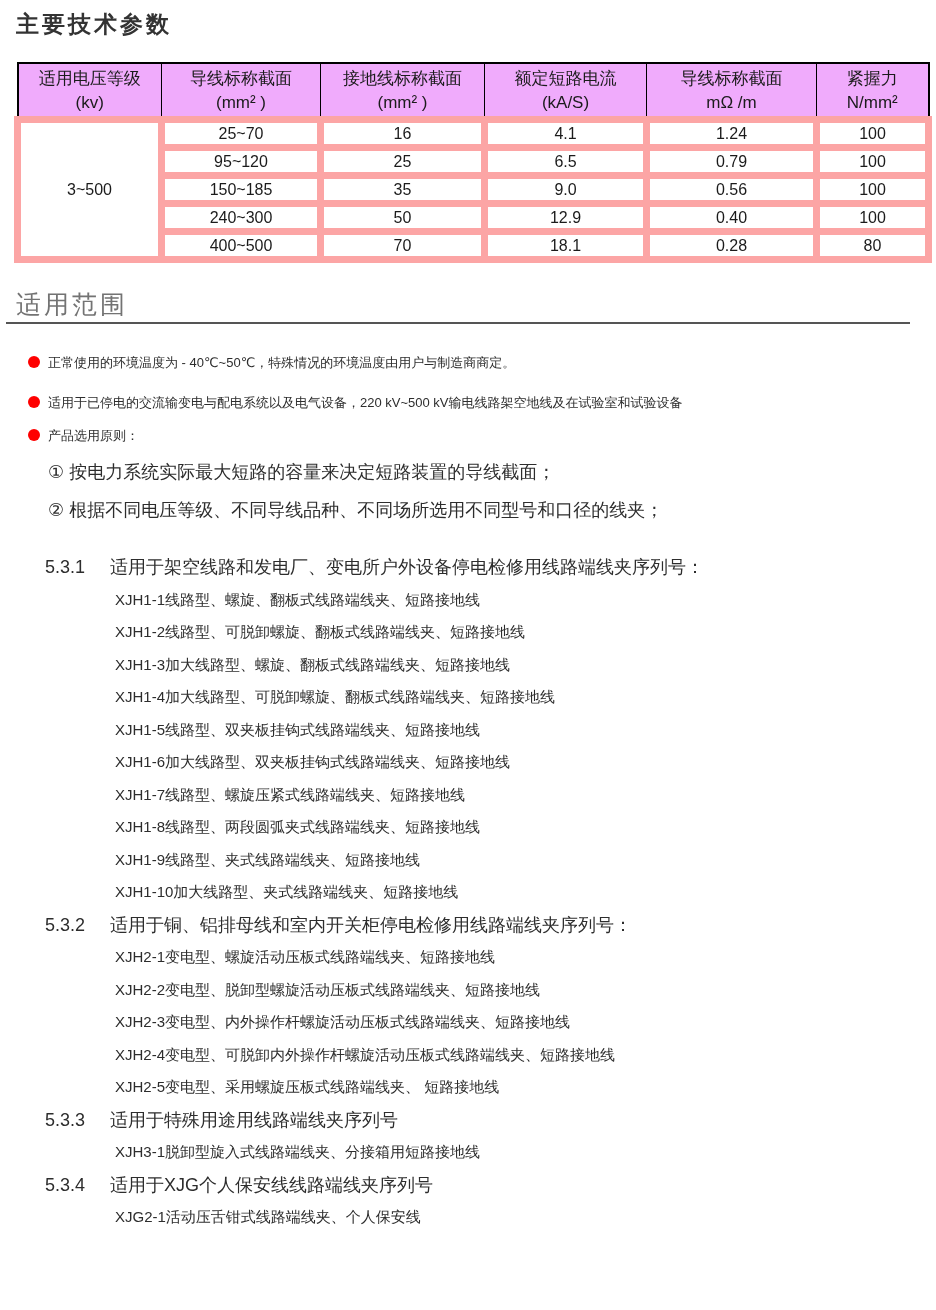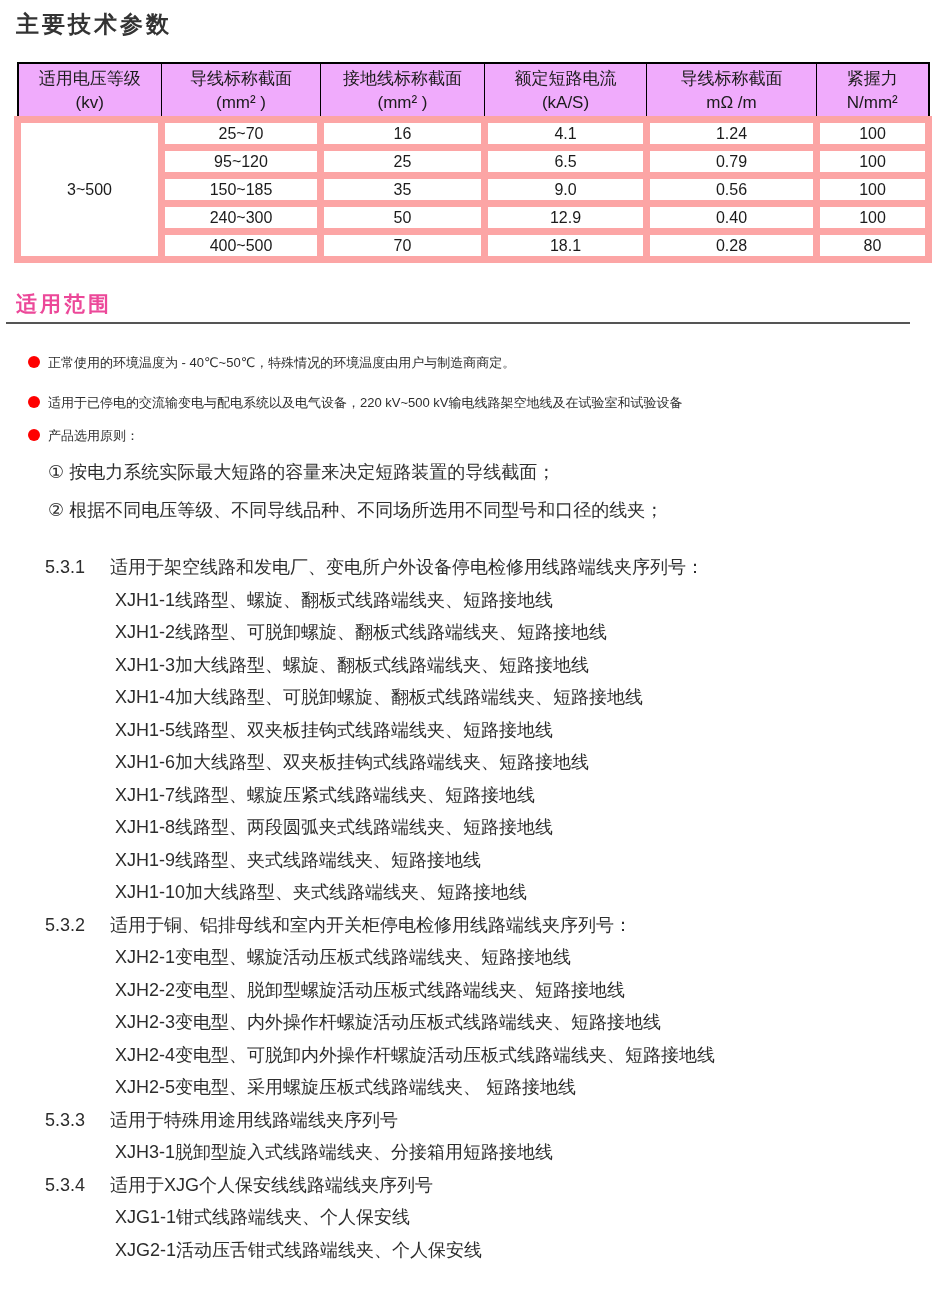--- a/index.html
+++ b/index.html
@@ -38,22 +38,22 @@
   table.params tbody td {
     border:7px solid #fca5a5;
     height:28px; text-align:center; vertical-align:middle;
     font-size:16px; color:#1b1b1b;
   }
   table.params tbody td.vspan { font-size:16px; }
 
   
   h2.sec-title {
     margin:26px 0 0 16px;
-    font-size:21px; line-height:30px; font-weight:bold;
-    color:#ec4899; letter-spacing:3px;
+    font-size:25px; line-height:30px; font-weight:normal;
+    color:#737373; letter-spacing:3px;
   }
   .rule {
     margin:3px 0 0 6px; width:904px; height:0;
     border-top:2px solid #555;
   }
 
   .bullet {
     display:flex; align-items:flex-start;
     margin-left:28px; width:894px;
     font-size:13px; line-height:33px; color:#2d2d2d;
@@ -73,21 +73,21 @@
   .principle.p1 { margin-top:4px; }
   .principle.p2 { margin-top:5px; }
 
   .sections { margin-top:24px; }
   .sec-head {
     display:flex; margin-left:45px;
     font-size:18px; line-height:32.5px; color:#2d2d2d;
   }
   .sec-head .num { flex:0 0 65px; }
   .sec-item {
-    margin-left:115px; font-size:18px; line-height:32.5px; color:#2d2d2d;
+    margin-left:115px; font-size:15px; line-height:32.5px; color:#2d2d2d;
   }
 </style>
 </head>
 <body>
 
 <div class="page">
 
   <h1 class="doc-title">主要技术参数</h1>
 
   <div class="table-wrap">
@@ -218,17 +218,16 @@
     <div class="sec-head">
       <span class="num">5.3.3</span>
       <span class="ttl">适用于特殊用途用线路端线夹序列号</span>
     </div>
     <div class="sec-item">XJH3-1脱卸型旋入式线路端线夹、分接箱用短路接地线</div>
 
     <div class="sec-head">
       <span class="num">5.3.4</span>
       <span class="ttl">适用于XJG个人保安线线路端线夹序列号</span>
     </div>
-    <div class="sec-item">XJG1-1钳式线路端线夹、个人保安线</div>
     <div class="sec-item">XJG2-1活动压舌钳式线路端线夹、个人保安线</div>
 
   </div>
 </div>
 
 </body></html>

